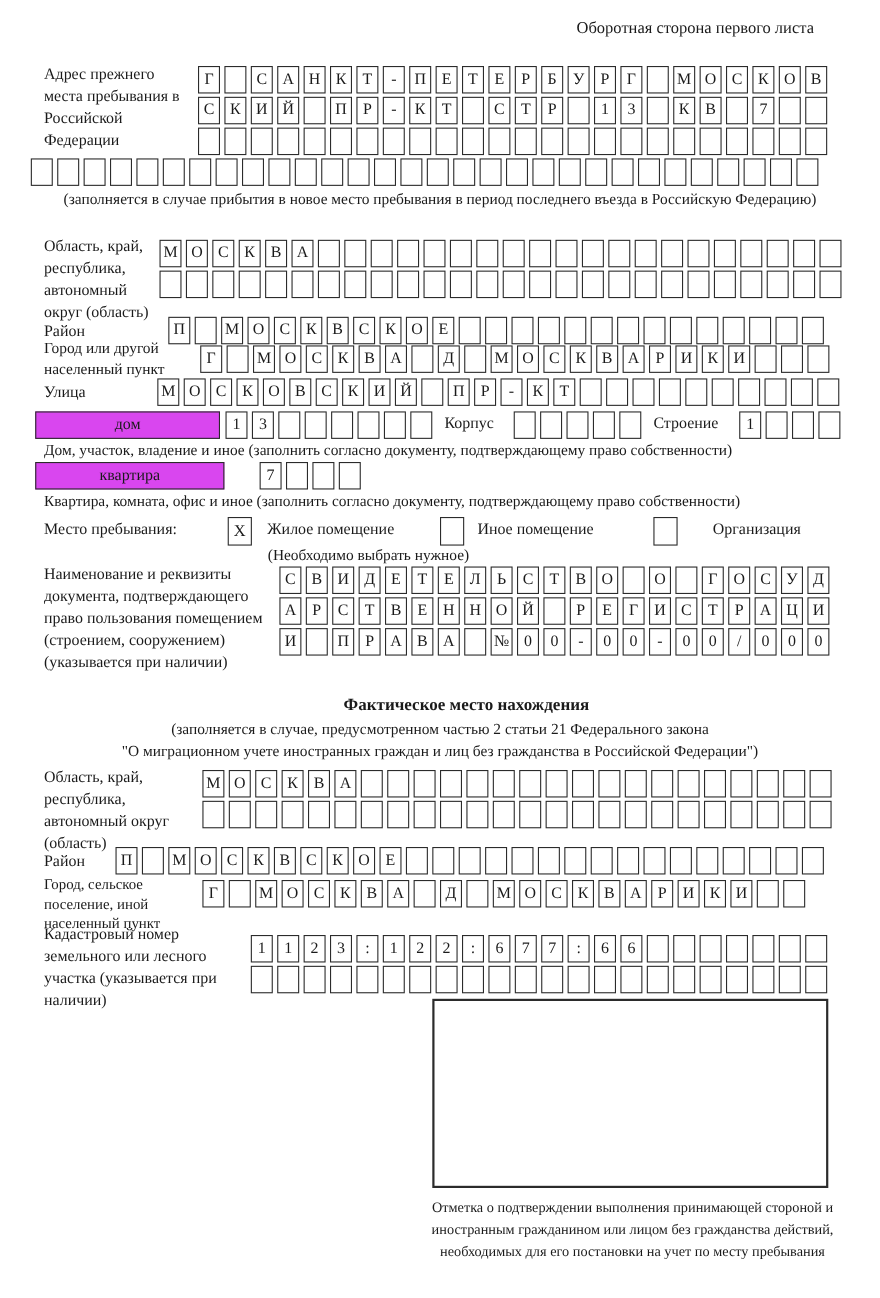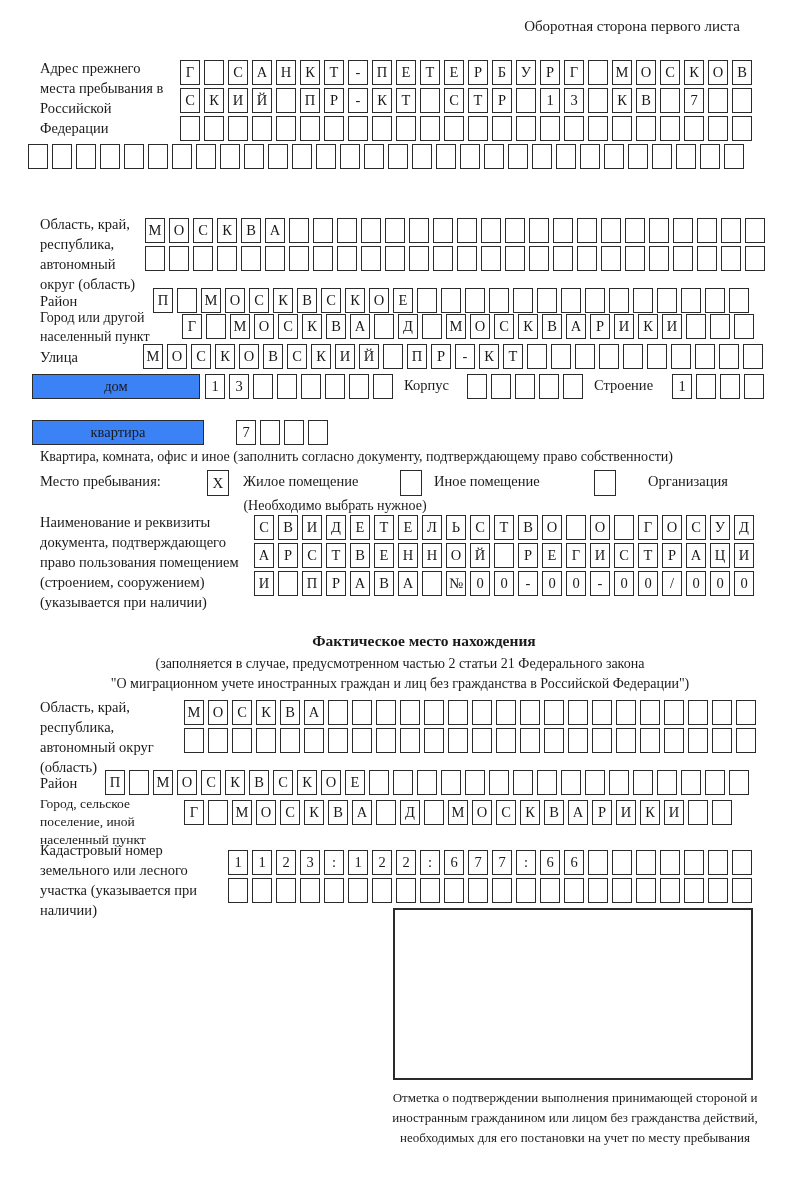--- a/index.html
+++ b/index.html
@@ -11,21 +11,21 @@
   .abs{position:absolute;}
   .lbl{line-height:20px;}
   .cellrow{display:flex;column-gap:4px;}
   .cell{
     width:20px;height:25px;border:1.6px solid #2b2b2b;box-sizing:border-box;
     display:flex;align-items:center;justify-content:center;
     font-size:14.5px;flex:none;background:#fff;
   }
   .wbox{
     border:1.6px solid #2b2b2b;box-sizing:border-box;height:25px;
-    display:flex;align-items:center;justify-content:center;background:#3b82f6;
+    display:flex;align-items:center;justify-content:center;background:#d946ef;
   }
   .cap{font-size:14px;}
   .center{left:0;width:800px;text-align:center;}
   .title{font-weight:bold;font-size:15.5px;}
   .cbox{
     width:22px;height:26px;border:1.6px solid #2b2b2b;box-sizing:border-box;
     display:flex;align-items:center;justify-content:center;font-size:15px;background:#fff;
   }
   .stamp{border:2px solid #2b2b2b;box-sizing:border-box;background:#fff;}
 </style>
@@ -140,20 +140,21 @@
       <div class="cell"></div>
       <div class="cell"></div>
       <div class="cell"></div>
       <div class="cell"></div>
       <div class="cell"></div>
       <div class="cell"></div>
       <div class="cell"></div>
       <div class="cell"></div>
       <div class="cell"></div>
     </div>
+  <div class="abs cap center" style="top:174px;">(заполняется в случае прибытия в новое место пребывания в период последнего въезда в Российскую Федерацию)</div>
 
 
   <div class="abs lbl" style="top:214px;left:40px;width:105px;">Область, край, республика, автономный округ (область)</div>
   <div class="abs cellrow" style="top:218px;left:145px;">
       <div class="cell">М</div>
       <div class="cell">О</div>
       <div class="cell">С</div>
       <div class="cell">К</div>
       <div class="cell">В</div>
       <div class="cell">А</div>
@@ -313,20 +314,21 @@
       <div class="cell"></div>
       <div class="cell"></div>
     </div>
   <div class="abs" style="top:377px;left:594px;">Строение</div>
   <div class="abs cellrow" style="top:374px;left:672px;">
       <div class="cell">1</div>
       <div class="cell"></div>
       <div class="cell"></div>
       <div class="cell"></div>
     </div>
+  <div class="abs cap" style="top:403px;left:40px;">Дом, участок, владение и иное (заполнить согласно документу, подтверждающему право собственности)</div>
 
   <div class="abs wbox" style="top:420px;left:32px;width:172px;">квартира</div>
   <div class="abs cellrow" style="top:420px;left:236px;">
       <div class="cell">7</div>
       <div class="cell"></div>
       <div class="cell"></div>
       <div class="cell"></div>
     </div>
   <div class="abs cap" style="top:449px;left:40px;">Квартира, комната, офис и иное (заполнить согласно документу, подтверждающему право собственности)</div>
 

